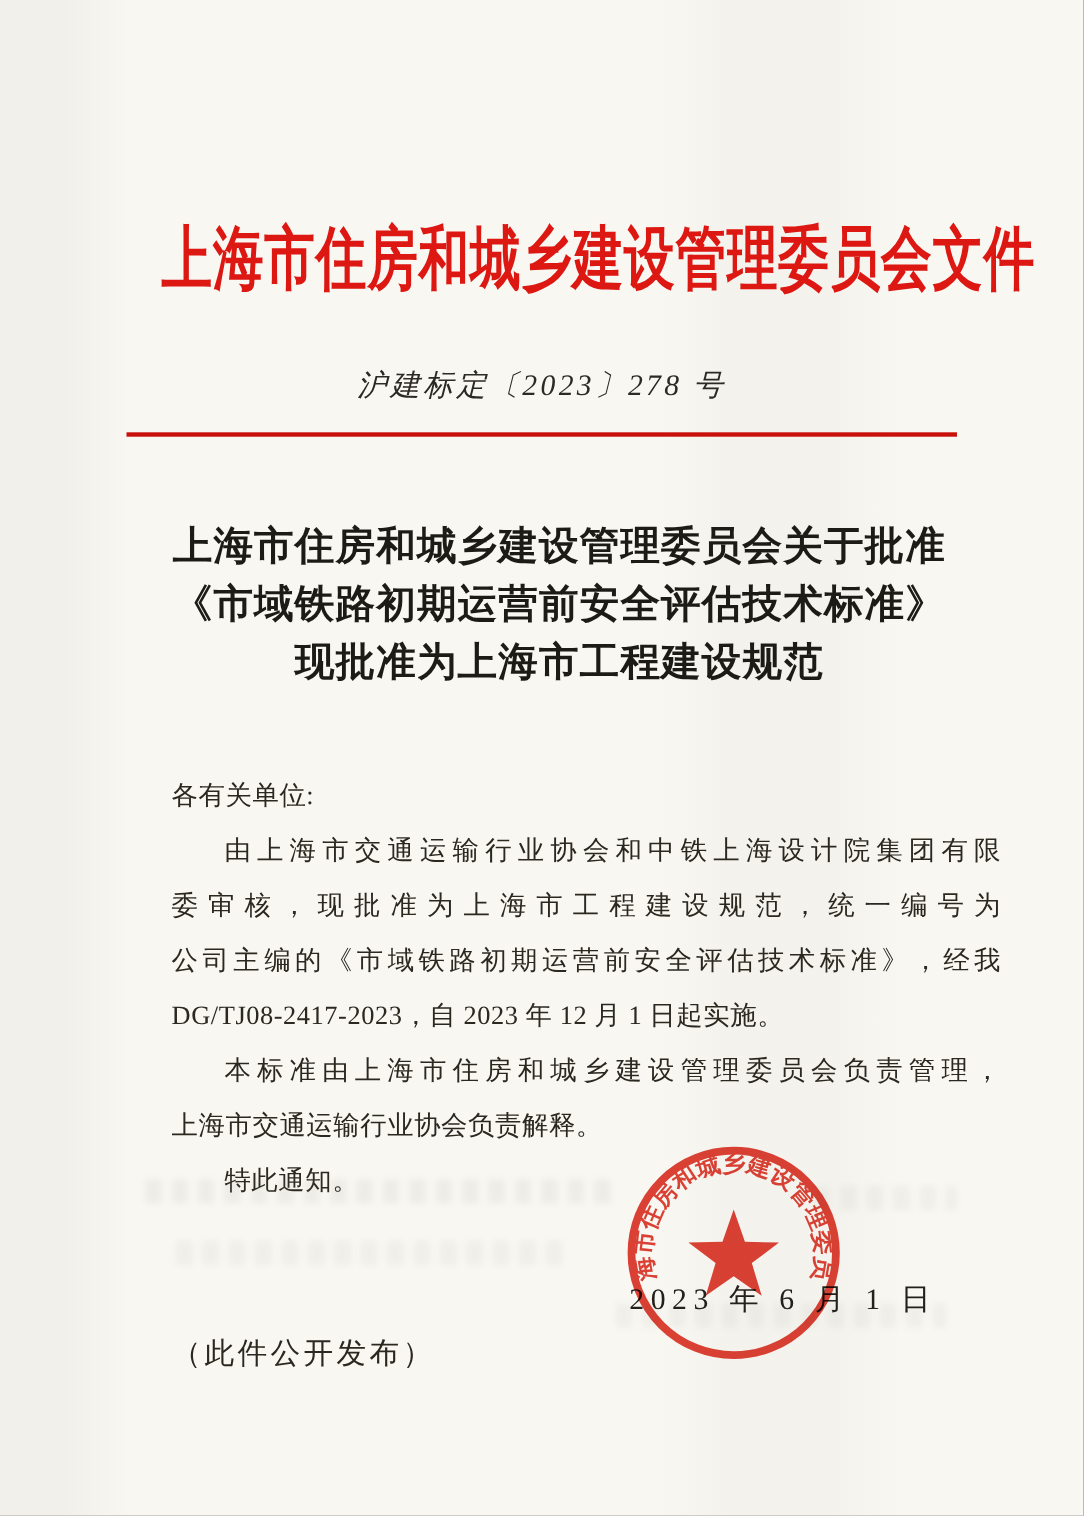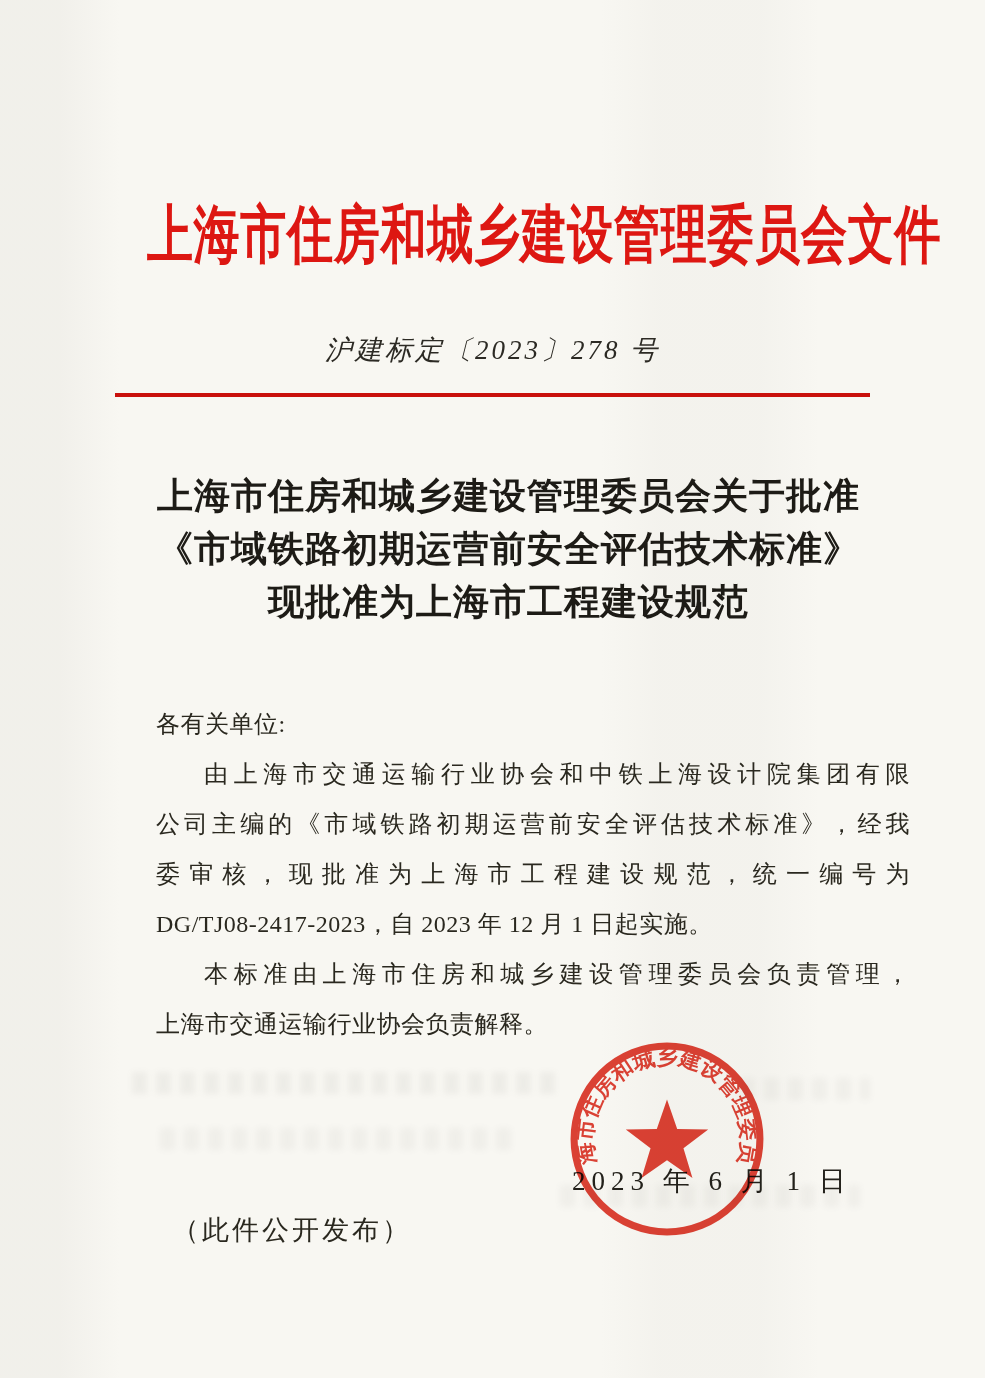--- a/index.html
+++ b/index.html
@@ -67,21 +67,21 @@
     position:absolute; top:1038px; left:566px; width:202px; height:202px;
     mix-blend-mode:multiply; opacity:.92;
   }
   
   .date-line {
     position:absolute; top:1163px; left:572px;
     font-size:27px; letter-spacing:6px; color:#23211b; white-space:nowrap;
   }
   
   .footer-note {
-    position:absolute; top:1212px; left:172px;
+    position:absolute; top:1212px; left:156px;
     font-size:27px; letter-spacing:3px; color:#2a281f; white-space:nowrap;
   }
 </style>
 </head>
 <body>
 
 <div class="page">
 
   <div class="masthead">
     <span class="squeeze">上海市住房和城乡建设管理委员会文件</span>
@@ -93,25 +93,26 @@
 
   <div class="doc-title">
     <div>上海市住房和城乡建设管理委员会关于批准</div>
     <div>《市域铁路初期运营前安全评估技术标准》</div>
     <div>现批准为上海市工程建设规范</div>
   </div>
 
   <div class="body-block">
     <div class="line">各有关单位:</div>
     <div class="line fill indent">由上海市交通运输行业协会和中铁上海设计院集团有限</div>
+    <div class="line fill">委审核，现批准为上海市工程建设规范，统一编号为</div>
     <div class="line fill">公司主编的《市域铁路初期运营前安全评估技术标准》，经我</div>
-    <div class="line fill">委审核，现批准为上海市工程建设规范，统一编号为</div>
     <div class="line">DG/TJ08-2417-2023，自 2023 年 12 月 1 日起实施。</div>
     <div class="line fill indent">本标准由上海市住房和城乡建设管理委员会负责管理，</div>
     <div class="line">上海市交通运输行业协会负责解释。</div>
+    <div class="line indent">特此通知。</div>
   </div>
 
   <div class="ghost g1"></div>
   <div class="ghost g2"></div>
   <div class="ghost g3"></div>
   <div class="ghost g4"></div>
 
   <div class="date-line">2023 年 6 月 1 日</div>
 
   <svg class="seal" viewBox="0 0 200 200" xmlns="http://www.w3.org/2000/svg">

